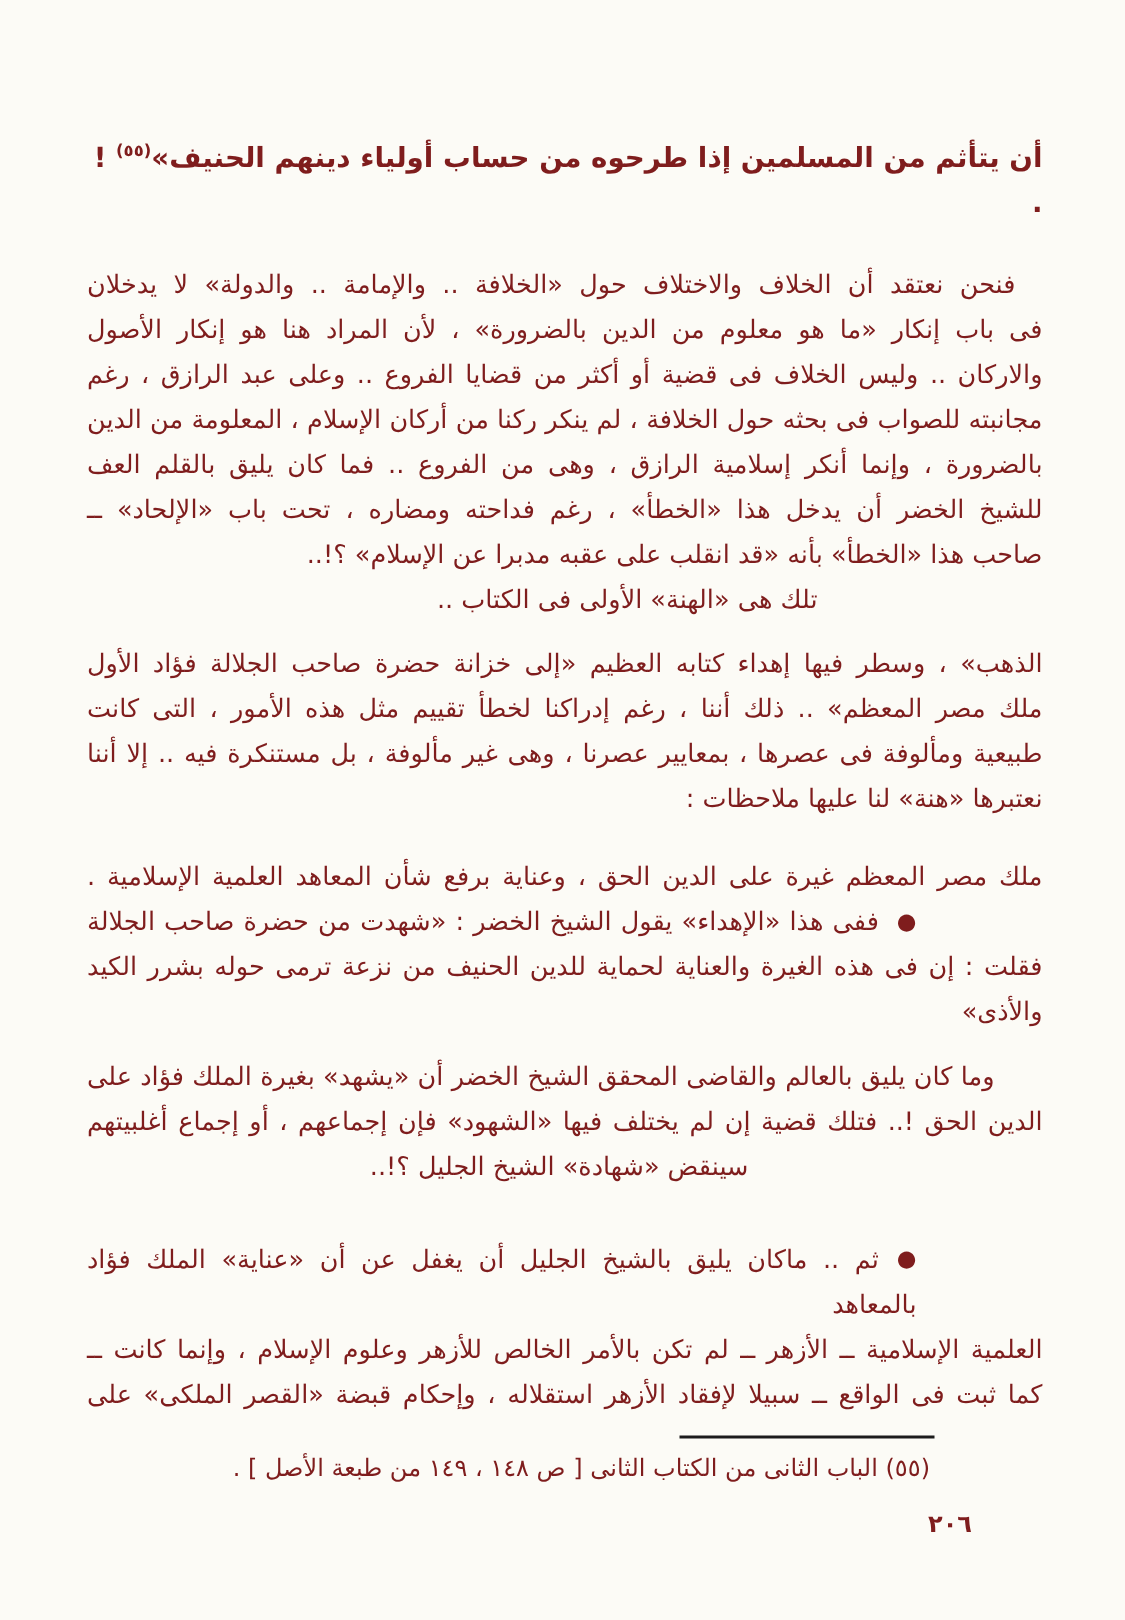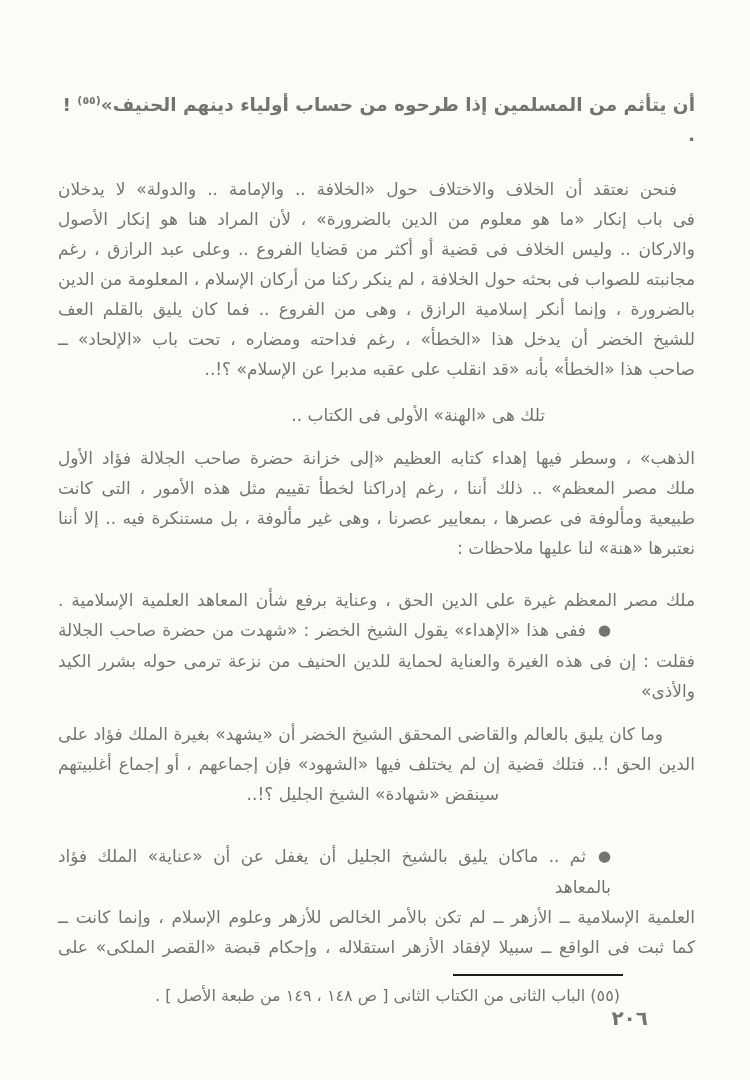--- a/index.html
+++ b/index.html
@@ -1,35 +1,35 @@
 <!DOCTYPE html>
 <html lang="ar" dir="rtl"><head>
 <meta charset="utf-8">
 <style>
   html,body { margin:0; padding:0; background:#e8e8e8; }
   .page {
     position:relative;
     width:750px; height:1080px;
     margin:0 auto;
     background:#fcfbf6;
-    color:#737373;
+    color:#7f1d1d;
     font-family:"DejaVu Sans", sans-serif;
     overflow:hidden;
     box-shadow:0 0 4px rgba(0,0,0,.2);
   }
   .text-block {
     position:absolute; top:86px; left:58px; right:55px;
     direction:rtl;
     font-size:17px; line-height:30px;
   }
   .line { text-align:right; }
   .j { text-align:justify; text-align-last:justify; }
   .heading { font-weight:bold; font-size:18.5px; margin-bottom:24px; text-align:right; }
   .heading sup { font-size:11px; font-weight:bold; }
-  .para-p1   { margin-bottom:16px; }
+  .para-p1   { }
   .para-p2   { margin-bottom:13px; }
   .para-p3   { margin-bottom:22px; }
   .para-b1   { margin-bottom:13px; }
   .para-p5   { margin-bottom:32px; }
   .para-b2   { margin-bottom:0; }
   .ind-sm  { padding-right:18px; }
   .ind-md  { padding-right:26px; }
   .ind-lg  { padding-right:32px; }
   .ind-bullet { padding-right:84px; }
   .ind-p2  { padding-right:150px; }
@@ -48,21 +48,21 @@
   }
   .footnote {
     direction:rtl;
     font-size:16px; line-height:24px;
     padding-right:75px;
     text-align:right;
   }
   .page-number {
     position:absolute;
     top:1006px; right:102px;
-    font-size:20px; font-weight:bold;
+    font-size:16px; font-weight:bold;
     letter-spacing:3px;
     direction:rtl;
   }
 </style>
 </head>
 <body>
 
 <div class="page">
   <div class="text-block">
 

